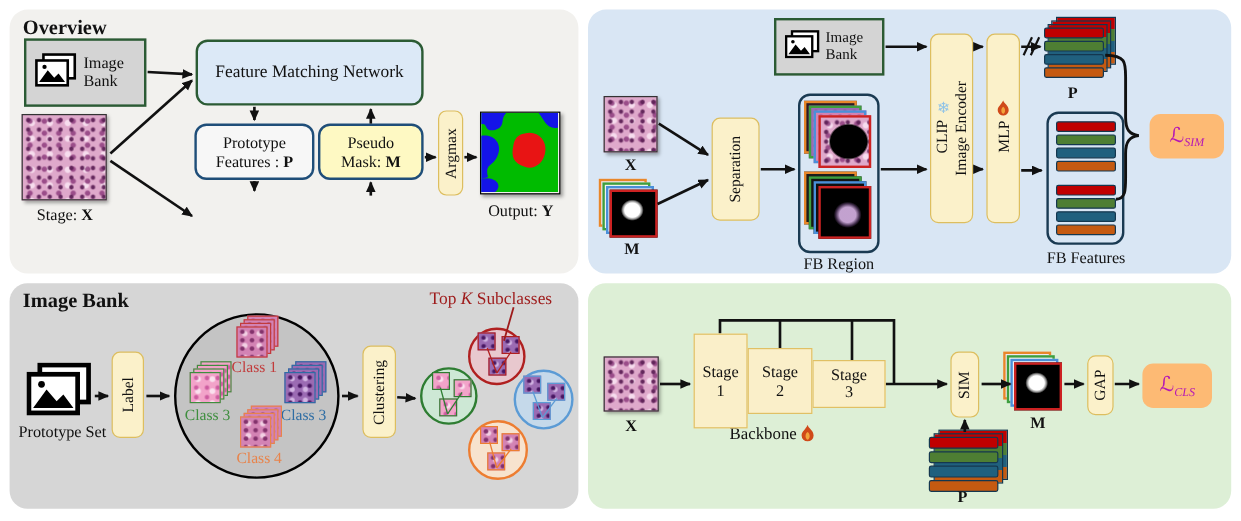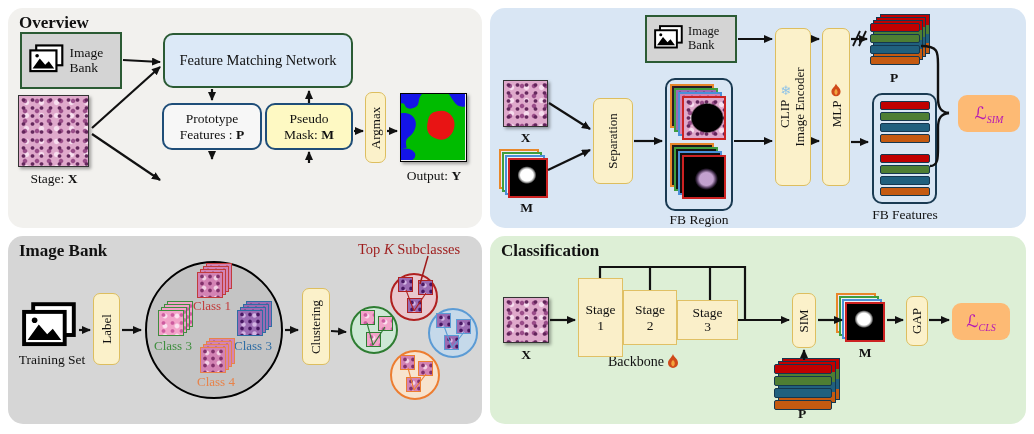--- a/index.html
+++ b/index.html
@@ -191,21 +191,21 @@
     <div class="clabel" style="left:350px;top:5px;font-size:14.5px;color:#9E1B1B;"><span>Top </span><i>K</i><span> Subclasses</span></div>
 
     <span style="position:absolute;left:14px;top:66px;">
       <svg width="56" height="45" viewBox="0 0 40 32">
           <rect x="8" y="1.5" width="29" height="22" fill="#fff" stroke="#000" stroke-width="2.8"></rect>
           <rect x="1.5" y="7" width="29" height="23" fill="#fff" stroke="#000" stroke-width="2.8"></rect>
           <path d="M4,27 L12,16 L18,23 L22,19 L28,27 Z" fill="#000"></path>
           <circle cx="9" cy="13" r="2" fill="#000"></circle>
         </svg>
     </span>
-    <div class="lbl" style="left:4px;top:116px;width:80px;">Training Set</div>
+    <div class="lbl" style="left:4px;top:116px;width:80px;">Prototype Set</div>
 
     <div class="box opbox" style="left:85px;top:57px;width:27px;height:72px;">
         <span class="vlab">Label</span>
       </div>
 
     <div class="circ" style="left:137px;top:25px;width:138px;height:138px;background:#C4C4C4;border:2.4px solid #000;"></div>
 
     <div>
       <div class="tile tex-d" style="left:198px;top:27px;width:26px;height:26px;border:1.5px solid #C23B3B;"></div>
       <div class="tile tex-d" style="left:195px;top:30px;width:26px;height:26px;border:1.5px solid #C23B3B;"></div>
@@ -257,21 +257,20 @@
     <div class="tile tex-b" style="left:448px;top:83px;width:15px;height:15px;border:1.3px solid #5B9BD5;"></div>
     <div class="tile tex-b" style="left:436px;top:99px;width:15px;height:15px;border:1.3px solid #5B9BD5;"></div>
 
     <div class="circ" style="left:382px;top:114px;width:50px;height:50px;background:#F7E3CE;border:2.4px solid #ED7D31;"></div>
     <div class="tile tex-d" style="left:392px;top:119px;width:15px;height:15px;border:1.3px solid #ED7D31;"></div>
     <div class="tile tex-d" style="left:410px;top:125px;width:15px;height:15px;border:1.3px solid #ED7D31;"></div>
     <div class="tile tex-d" style="left:398px;top:141px;width:15px;height:15px;border:1.3px solid #ED7D31;"></div>
   </section>
 
   <section class="panel" id="p-cls">
-    <div class="ptitle" style="left:11px;top:6px;">Classification</div>
 
     <div class="tile tex-a shadow" style="left:13px;top:61px;width:46px;height:46px;border:1.4px solid #333;"></div>
     <div class="lbl" style="left:13px;top:111px;width:46px;font-weight:bold;">X</div>
 
     <div class="box" style="left:88px;top:42px;width:45px;height:79px;background:#FAEFC9;border:1.6px solid #E0C065;flex-direction:column;font-size:13.5px;z-index:3;">
       <div>Stage</div>
         <div>1</div>
     </div>
     <div class="box" style="left:133px;top:54px;width:54px;height:55px;background:#FAEFC9;border:1.6px solid #E0C065;flex-direction:column;font-size:13.5px;z-index:2;">
       <div>Stage</div>

